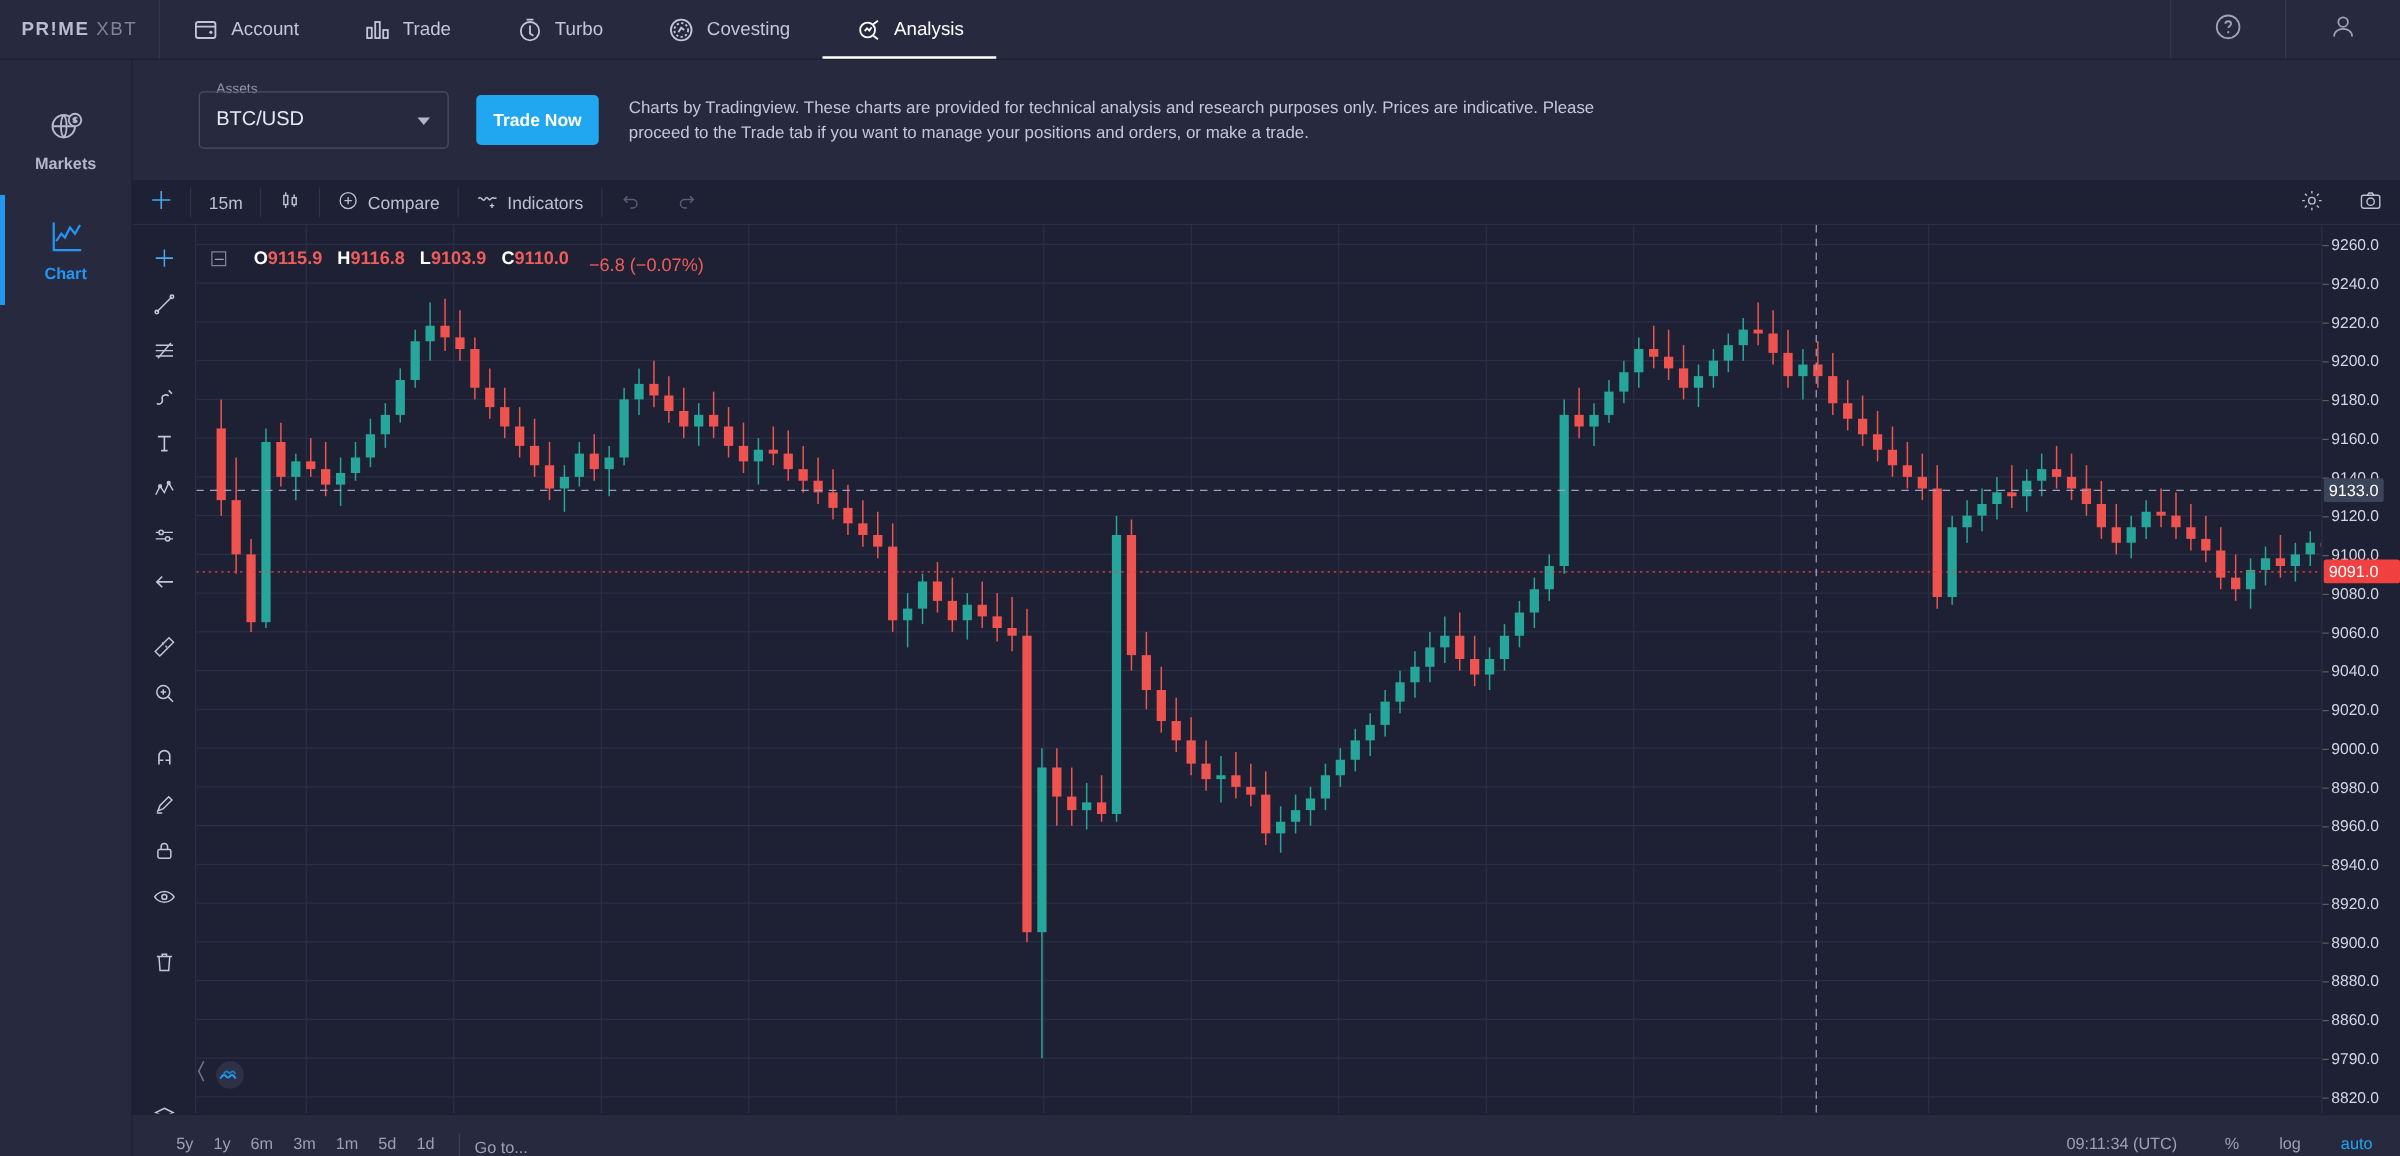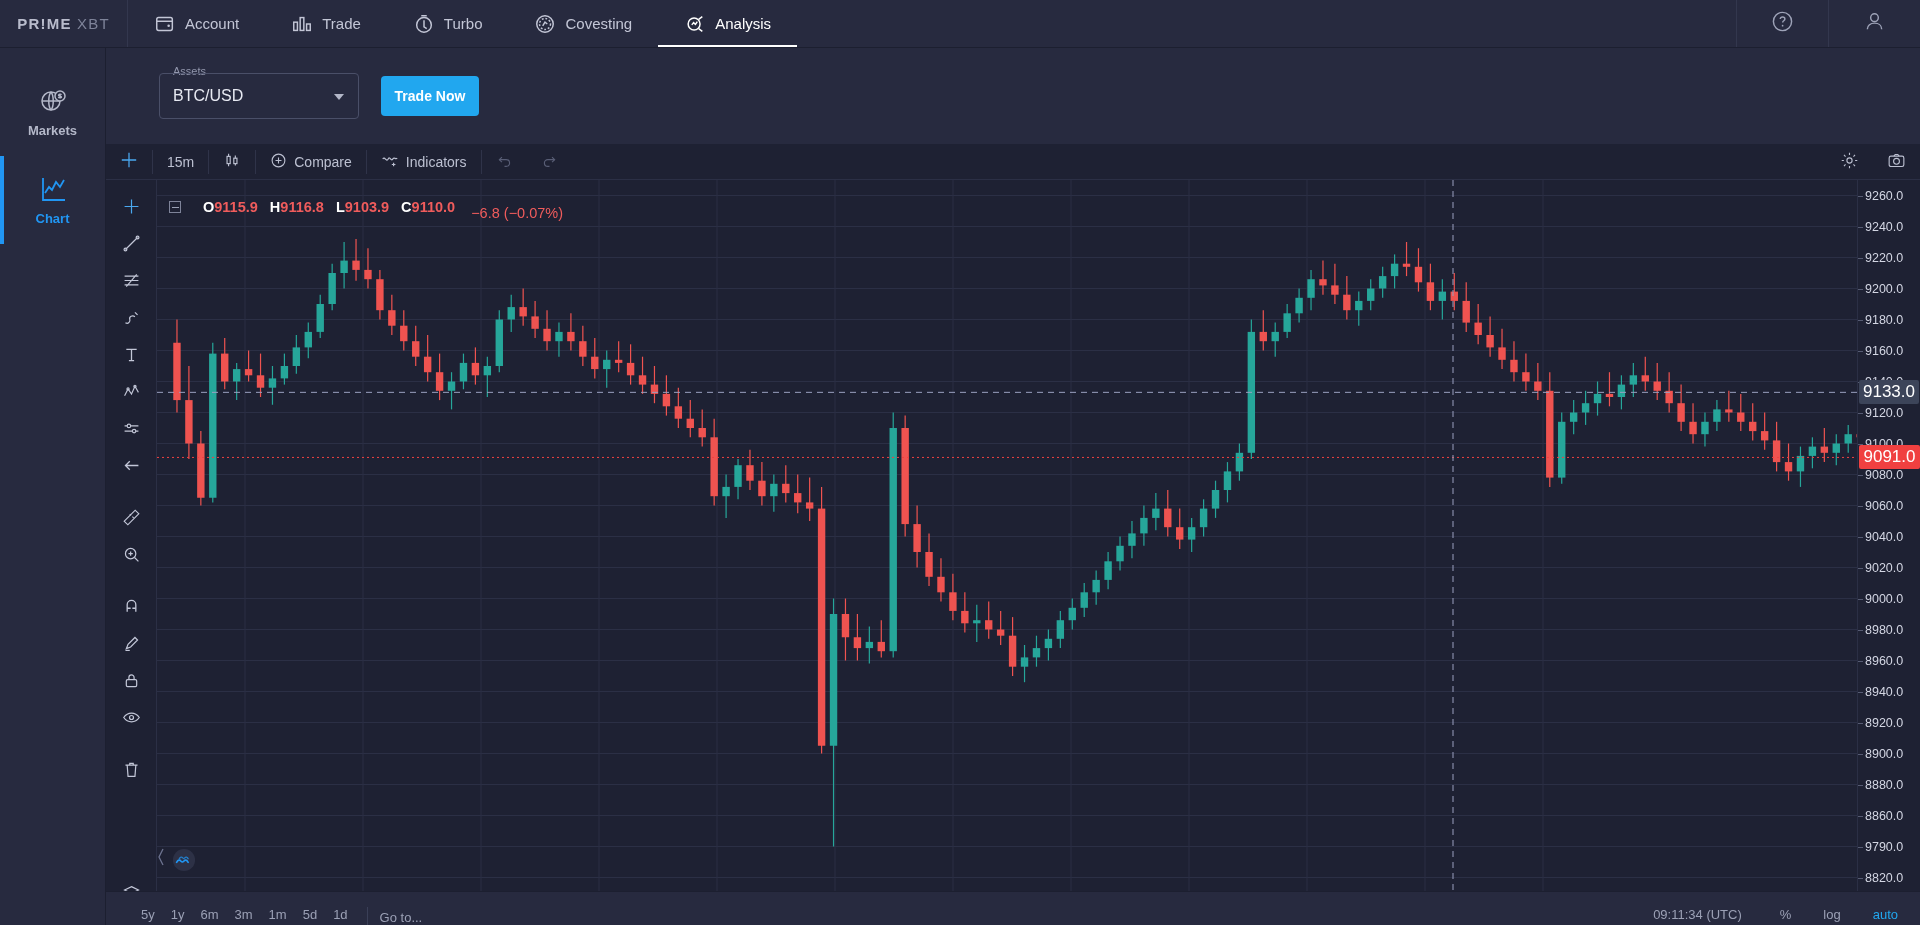--- a/index.html
+++ b/index.html
@@ -147,22 +147,22 @@
     background:#1e2133; border-left:1px solid #2b2f45;
   }
   .p-tick {
     position:absolute; left:7px; font-size:12.5px; color:#d3d6e3;
     transform:translateY(-50%); white-space:nowrap;
   }
   .p-tick:before {
     content:""; position:absolute; left:-7px; top:50%; width:5px; height:1px; background:#565b73;
   }
   .p-badge {
-    position:absolute; left:1px; font-size:17px; color:#ffffff;
-    transform:translateY(-50%); padding:2px 4px; border-radius:2px; white-space:nowrap;text-align:center;
+    position:absolute; left:1px; font-size:13px; color:#ffffff;
+    transform:translateY(-50%); padding:2px 4px; border-radius:2px; white-space:nowrap;
   }
   .p-badge.cross { background:#3c4459; }
   .p-badge.last  { background:#f04040; width:61px; }
 
   
   .time-axis {
     position:absolute; left:51px; right:63px; top:749px; height:32px;
     background:#1e2133; border-top:1px solid #2b2f45;
   }
   .t-tick {
@@ -326,20 +326,21 @@
 
   <div class="assets-bar">
     <div class="select-wrap">
       <div class="select-legend">Assets</div>
       <div class="select-box">
         <span class="select-value">BTC/USD</span>
         <span class="caret"></span>
       </div>
     </div>
     <button class="trade-now">Trade Now</button>
+    <div class="disclaimer">Charts by Tradingview. These charts are provided for technical analysis and research purposes only. Prices are indicative. Please proceed to the Trade tab if you want to manage your positions and orders, or make a trade.</div>
   </div>
 
   <div class="chart-region">
 
     <div class="chart-toolbar">
       <div class="tb-item">
         <span>
           <svg viewBox="0 0 20 20" width="18" height="18" fill="none" stroke="#4aa8f0" stroke-width="1.4">
             <path d="M10 2v16M2 10h16"></path>
           </svg>

